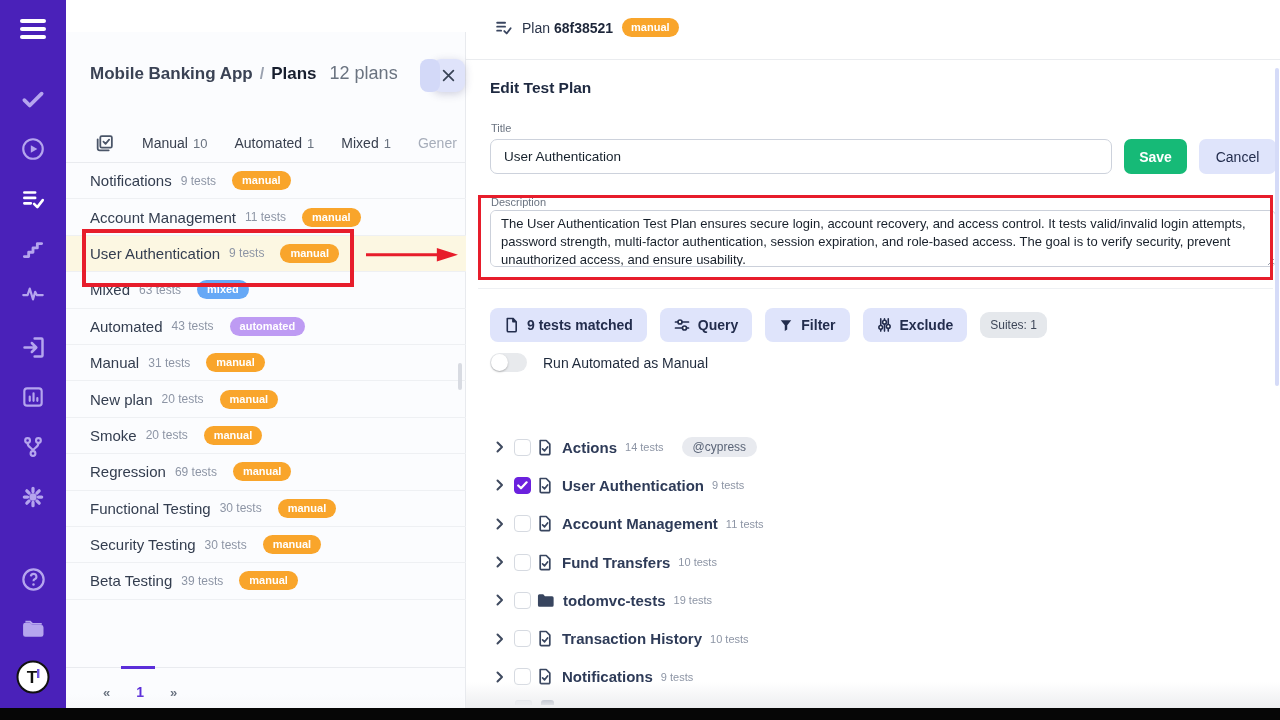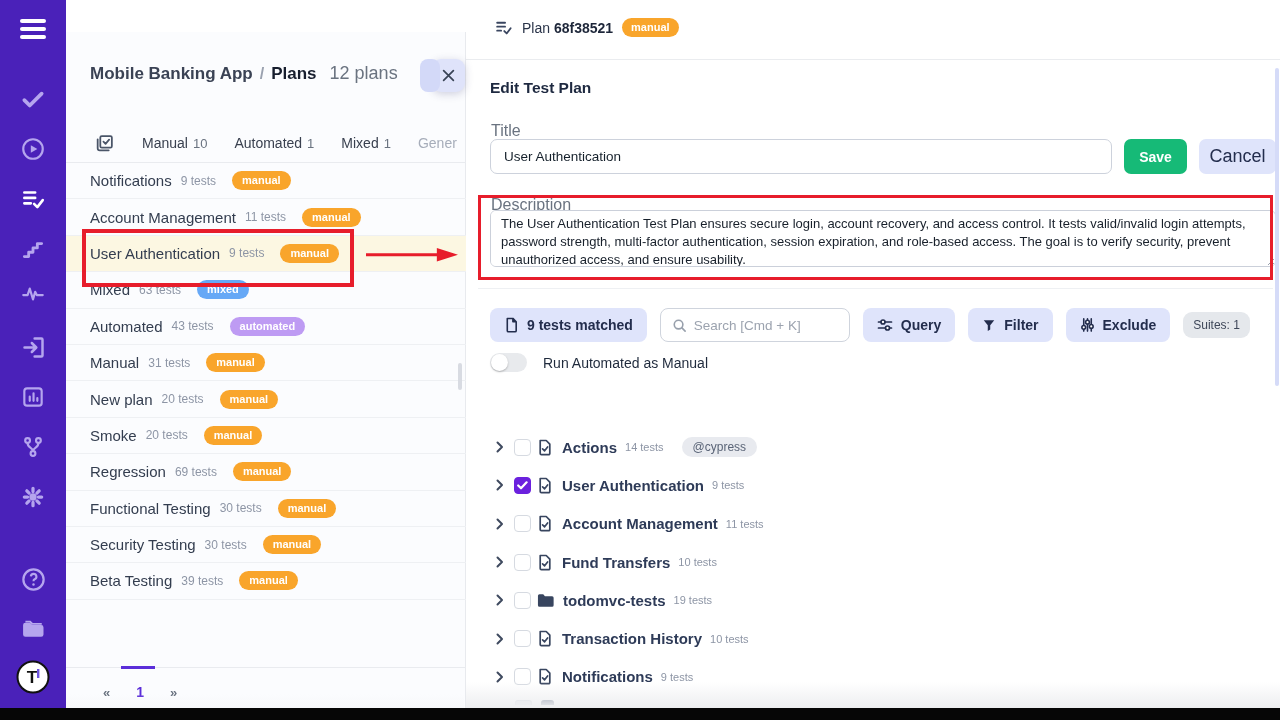--- a/index.html
+++ b/index.html
@@ -56,26 +56,26 @@
   .rp-title .pt { font-size:14px; color:#2A3449; }
   .rp-title .pt b { font-weight:bold; color:#1D2639; }
   .mini-badge { font-size:11px; font-weight:bold; color:#fff; background:#F9A52B; padding:3px 9px 4px; border-radius:10px; }
   .rp-actions { position:absolute; right:4px; top:21px; display:flex; align-items:center; gap:15px; }
   .launch-btn { height:32px; padding:0 14px; background:#A98FF8; color:#fff; border:none; border-radius:8px; font-size:14px; font-weight:bold; display:flex; align-items:center; gap:8px; cursor:pointer; font-family:inherit; }
   .launch-play { width:0; height:0; border-left:8px solid #fff; border-top:5px solid transparent; border-bottom:5px solid transparent; }
   .sq-btn { width:34px; height:32px; background:#E2E6FB; border:none; border-radius:8px; color:#3A4456; font-size:14px; cursor:pointer; display:flex; align-items:center; justify-content:center; }
   .sq-btn.dots { font-size:9px; font-weight:bold; letter-spacing:1px; }
 
   .edit-heading { position:absolute; left:24px; top:79px; font-size:15.5px; font-weight:bold; color:#1E2940; }
-  .fld-label { position:absolute; left:25px; font-size:16px; color:#6A7380; }
+  .fld-label { position:absolute; left:25px; font-size:11px; color:#6A7380; }
   .title-label { top:122px; }
   .title-row { position:absolute; left:24px; top:139px; width:786px; display:flex; gap:12px; }
   .title-input { flex:1; height:35px; border:1px solid #CDD2DC; border-radius:7px; padding:0 13px; font-size:13.5px; color:#15202B; font-family:inherit; background:#fff; outline:none; }
   .save-btn { width:63px; height:35px; background:#16BA77; color:#fff; border:none; border-radius:7px; font-size:14px; font-weight:bold; cursor:pointer; font-family:inherit; }
-  .cancel-btn { width:77px; height:35px; background:#DFE4FB; color:#232D4D; border:none; border-radius:7px; font-size:18px; cursor:pointer; font-family:inherit; }
+  .cancel-btn { width:77px; height:35px; background:#DFE4FB; color:#232D4D; border:none; border-radius:7px; font-size:14px; cursor:pointer; font-family:inherit; }
   .desc-label { top:196px; }
   .desc-wrap { position:absolute; left:24px; top:210px; width:786px; height:57px; }
   .desc-input { width:100%; height:100%; border:1px solid #CBD0DA; border-radius:6px; padding:4px 10px; font-size:13px; line-height:18px; color:#18202B; font-family:inherit; resize:none; outline:none; background:#fff; }
   .resize-handle { position:absolute; right:2px; bottom:2px; width:9px; height:9px; background:
       repeating-linear-gradient(135deg, transparent 0 2px, #9AA1AD 2px 3px); clip-path:polygon(100% 0,100% 100%,0 100%); }
   .red-box { position:absolute; left:12px; top:195px; width:795px; height:85px; border:3px solid #E71D2B; pointer-events:none; z-index:6; }
   .form-divider { position:absolute; left:12px; top:288px; width:795px; border-top:1px solid #EEF0F3; }
 
   .toolbar { position:absolute; left:24px; top:308px; display:flex; align-items:center; gap:13px; }
   .tb-btn { height:34px; display:flex; align-items:center; gap:8px; padding:0 14px; background:#DFE4FB; border:none; border-radius:8px; font-size:14px; font-weight:600; color:#232D4D; cursor:pointer; font-family:inherit; white-space:nowrap; }
@@ -338,27 +338,20 @@
     <div class="red-box"></div>
     <div class="form-divider"></div>
 
     <div class="toolbar">
       <button class="tb-btn">
         <svg width="15" height="16" viewBox="0 0 16 17" fill="none" stroke="#232D4D" stroke-width="1.7" stroke-linejoin="round">
             <path d="M3.5 1.5h6l3.5 3.5v9.5a1.2 1.2 0 0 1-1.2 1.2H4.7a1.2 1.2 0 0 1-1.2-1.2zM9.5 1.5V5H13"></path>
           </svg>
         <span>9 tests matched</span>
       </button>
-      <div class="search-box">
-        <svg width="15" height="15" viewBox="0 0 16 16" fill="none" stroke="#98A0AC" stroke-width="1.7" stroke-linecap="round">
-            <circle cx="7" cy="7" r="4.6"></circle>
-            <path d="M10.6 10.6L14 14"></path>
-          </svg>
-        <input placeholder="Search [Cmd + K]" style="">
-      </div>
       <button class="tb-btn">
         <svg width="16" height="16" viewBox="0 0 16 16" fill="none" stroke="#232D4D" stroke-width="1.7" stroke-linecap="round">
             <path d="M1.5 5h13M1.5 11h13"></path>
             <circle cx="6" cy="5" r="2" fill="#fff"></circle>
             <circle cx="10.5" cy="11" r="2" fill="#fff"></circle>
           </svg>
         <span>Query</span>
       </button>
       <button class="tb-btn">
         <svg width="14" height="15" viewBox="0 0 16 16">

